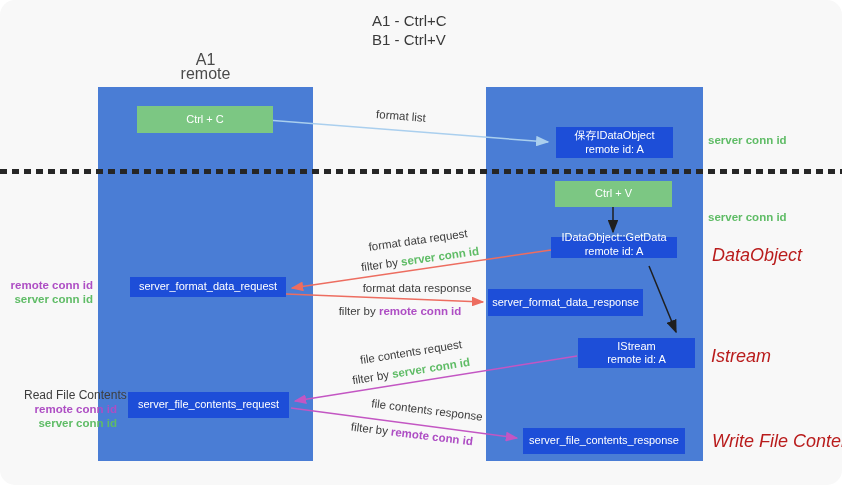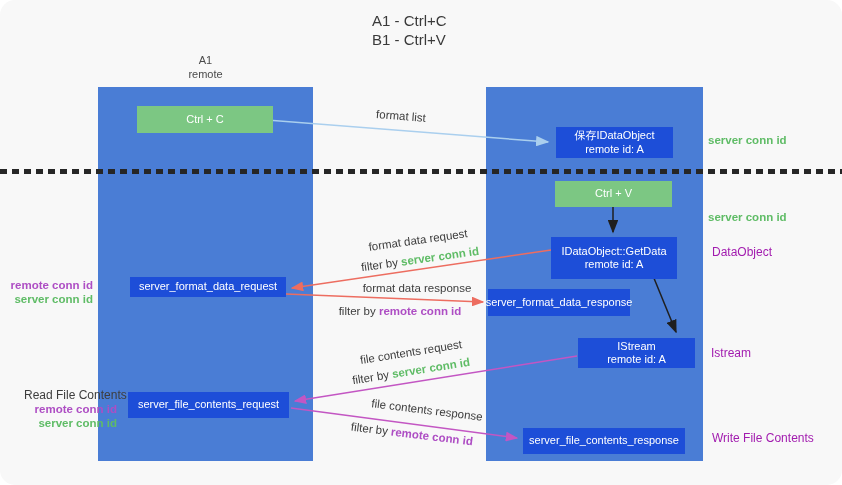--- a/index.html
+++ b/index.html
@@ -11,21 +11,21 @@
   }
   .title {
     position:absolute; left:372px; top:11px; z-index:4;
     font-size:15px; line-height:19px; color:#3a3a3a;
   }
   .lane { position:absolute; top:87px; height:374px; background:#4a7dd5; z-index:1; }
   .lane-left  { left:98px;  width:215px; }
   .lane-right { left:486px; width:217px; }
   .lane-header {
     position:absolute; top:53px; z-index:4; text-align:center;
-    font-size:11px; line-height:14px; color:#4a4a4a;
+    font-size:16px; line-height:14px; color:#4a4a4a;
   }
   .lh-left  { left:98px;  width:215px; }
   .lh-right { left:486px; width:217px; }
   .dotted {
     position:absolute; left:0; top:169px; width:842px; height:5px; z-index:6;
     background:repeating-linear-gradient(90deg,#262626 0 7px,transparent 7px 12px);
   }
   svg.overlay { position:absolute; left:0; top:0; z-index:2; }
   .box {
     position:absolute; z-index:3; display:flex; flex-direction:column;
@@ -38,21 +38,21 @@
   .lbl {
     position:absolute; z-index:4; font-size:11.5px; color:#3d3d3d; white-space:nowrap;
   }
   .key-green  { color:#5fbc66; font-weight:bold; }
   .key-purple { color:#ae4ec4; font-weight:bold; }
   .side-green {
     position:absolute; z-index:4; font-size:11.5px; font-weight:bold;
     color:#5fbc66; white-space:nowrap;
   }
   .side-plain {
-    position:absolute; z-index:4; font-size:12px; color:#a21caf; white-space:nowrap;
+    position:absolute; z-index:4; font-size:18px; color:#b91c1c; white-space:nowrap;font-style:italic;
   }
   .left-block {
     position:absolute; z-index:4; left:0; width:93px; text-align:right;
     font-size:11.5px; line-height:14px; white-space:nowrap;
   }
   .left-block .plain { color:#3d3d3d; font-size:12px; font-weight:normal; }
 </style>
 </head>
 <body>
 
@@ -103,35 +103,35 @@
 
   <div class="box box-orange" style="left:556px;top:127px;width:117px;height:31px;">
     <div>保存IDataObject</div>
     <div>remote id: A</div>
   </div>
 
   <div class="box box-green" style="left:555px;top:181px;width:117px;height:26px;">
     <div>Ctrl + V</div>
   </div>
 
-  <div class="box box-orange" style="left:551px;top:237px;width:126px;height:42px;">
+  <div class="box box-orange" style="left:551px;top:237px;width:126px;height:21px;justify-content:flex-end;">
     <div>IDataObject::GetData</div>
     <div>remote id: A</div>
   </div>
 
   <div class="box box-orange" style="left:578px;top:338px;width:117px;height:30px;">
     <div>IStream</div>
     <div>remote id: A</div>
   </div>
 
   <div class="box box-orange" style="left:130px;top:277px;width:156px;height:20px;">
     <div>server_format_data_request</div>
   </div>
 
-  <div class="box box-orange" style="left:488px;top:289px;width:142px;height:27px;">
+  <div class="box box-orange" style="left:488px;top:289px;width:155px;height:27px;">
     <div>server_format_data_response</div>
   </div>
 
   <div class="box box-orange" style="left:128px;top:392px;width:161px;height:26px;">
     <div>server_file_contents_request</div>
   </div>
 
   <div class="box box-orange" style="left:523px;top:428px;width:162px;height:26px;">
     <div>server_file_contents_response</div>
   </div>

